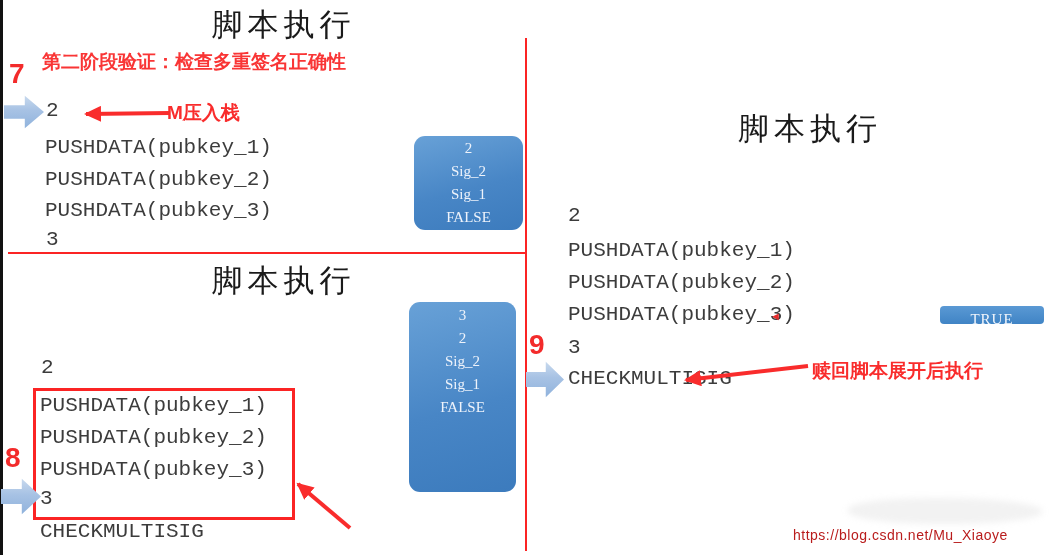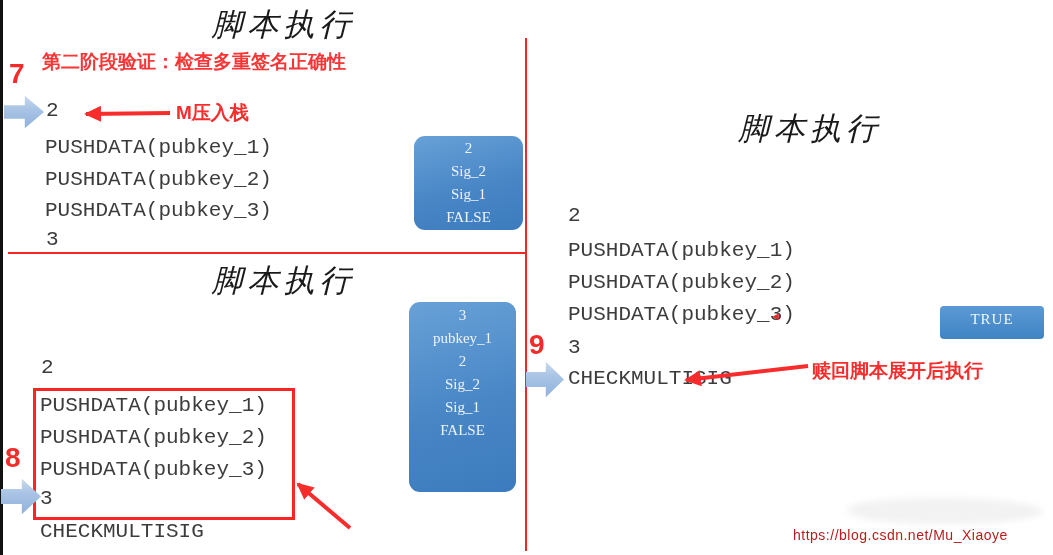--- a/index.html
+++ b/index.html
@@ -4,21 +4,21 @@
 <style>
   html,body{margin:0;padding:0;background:#ffffff;}
   #canvas{
     position:relative;width:1053px;height:555px;background:#ffffff;
     overflow:hidden;font-family:"Liberation Sans","DejaVu Sans",sans-serif;
   }
   .edge-strip{position:absolute;left:0;top:0;width:3px;height:555px;background:#111;}
   .panel-title{
     position:absolute;text-align:center;color:#1a1a1a;
     font-family:"DejaVu Serif","Liberation Serif",serif;
-    font-size:31px;letter-spacing:5px;font-weight:400;white-space:nowrap;font-style:italic;
+    font-size:31px;letter-spacing:5px;font-weight:400;white-space:nowrap;
   }
   .subtitle{
     position:absolute;color:#f93535;font-size:19px;font-weight:bold;white-space:nowrap;
   }
   .code{
     position:absolute;color:#3c3c3c;white-space:pre;
     font-family:"Liberation Mono","DejaVu Sans Mono",monospace;
     font-size:21px;line-height:23px;
   }
   .step-num{
@@ -36,21 +36,21 @@
     position:absolute;border-radius:11px;
     background:linear-gradient(165deg,#68a1d7 0%,#4886c6 55%,#3c7bbd 100%);
     color:#eef3fb;text-align:center;
     font-family:"Liberation Serif","DejaVu Serif",serif;
     overflow:hidden;
   }
   .stack-box .stack-item{font-size:15px;line-height:23px;}
   .divider{position:absolute;background:#fb2424;}
   .red-box{position:absolute;border:3px solid #fb2424;}
   .true-badge{
-    position:absolute;left:940px;top:306px;width:104px;height:33px;
+    position:absolute;left:940px;top:306px;width:104px;height:18px;
     background:linear-gradient(180deg,#5a99d4 0%,#4084c5 100%);
     border-radius:4px;color:#f2f6fc;text-align:center;line-height:27px;
     font-family:"Liberation Serif","DejaVu Serif",serif;font-size:15px;letter-spacing:1px;
   }
   .cursor-tri{
     position:absolute;left:770px;top:311px;color:#e62c2c;font-size:11px;line-height:11px;
   }
   .watermark{
     position:absolute;left:793px;top:527px;color:#b91c1c;font-size:14px;
     letter-spacing:0.5px;white-space:nowrap;
@@ -76,21 +76,21 @@
   <div class="subtitle" style="left:42px;top:49px;">第二阶段验证：检查多重签名正确性</div>
   <div class="step-num" style="left:9px;top:60px;">7</div>
   <div class="step-arrow" style="left:4px;top:95px;width:40px;height:34px;"></div>
 
   <div class="code" style="left:46px;top:99px;">2</div>
   <div class="code" style="left:45px;top:136px;">PUSHDATA(pubkey_1)</div>
   <div class="code" style="left:45px;top:168px;">PUSHDATA(pubkey_2)</div>
   <div class="code" style="left:45px;top:199px;">PUSHDATA(pubkey_3)</div>
   <div class="code" style="left:46px;top:228px;">3</div>
 
-  <div class="annotation" style="left:176px;top:100px;">M压入栈</div>
+  <div class="annotation" style="left:167px;top:100px;">M压入栈</div>
 
   <div class="stack-box" style="left:414px;top:136px;width:109px;height:93px;padding-top:1px;">
       <div class="stack-item">2</div>
       <div class="stack-item">Sig_2</div>
       <div class="stack-item">Sig_1</div>
       <div class="stack-item">FALSE</div>
     </div>
 
   <div class="panel-title" style="left:20px;top:260px;width:527px;">脚本执行</div>
   <div class="code" style="left:41px;top:356px;">2</div>
@@ -101,21 +101,20 @@
   <div class="code" style="left:40px;top:458px;">PUSHDATA(pubkey_3)</div>
   <div class="code" style="left:40px;top:487px;">3</div>
   <div class="code" style="left:40px;top:520px;">CHECKMULTISIG</div>
 
   <div class="step-num" style="left:5px;top:444px;">8</div>
   <div class="step-arrow" style="left:1px;top:478px;width:40px;height:37px;"></div>
 
 
   <div class="stack-box" style="left:409px;top:302px;width:107px;height:188px;padding-top:2px;">
       <div class="stack-item">3</div>
-      <div class="stack-item">pubkey_1</div>
       <div class="stack-item">2</div>
       <div class="stack-item">Sig_2</div>
       <div class="stack-item">Sig_1</div>
       <div class="stack-item">FALSE</div>
     </div>
 
   <div class="panel-title" style="left:560px;top:108px;width:500px;">脚本执行</div>
 
   <div class="code" style="left:568px;top:204px;">2</div>
   <div class="code" style="left:568px;top:239px;">PUSHDATA(pubkey_1)</div>

